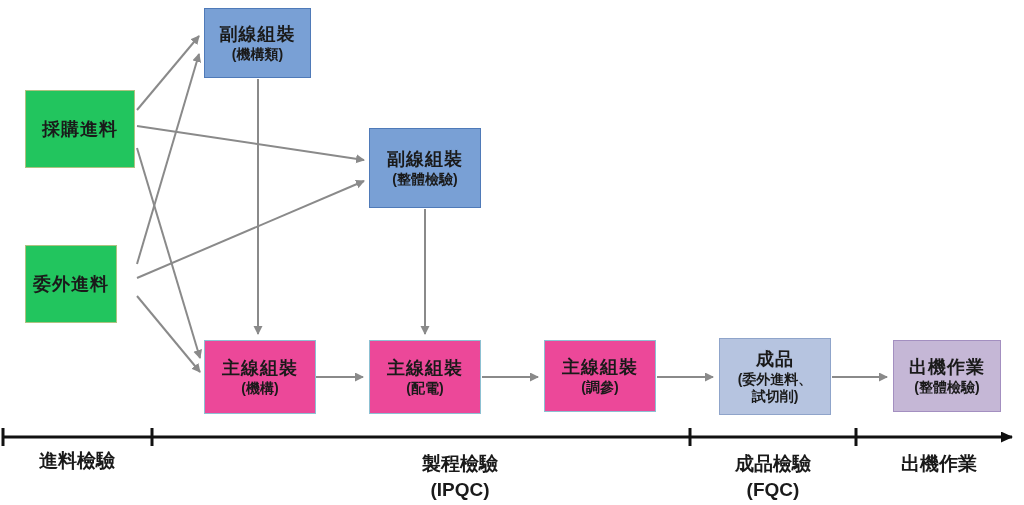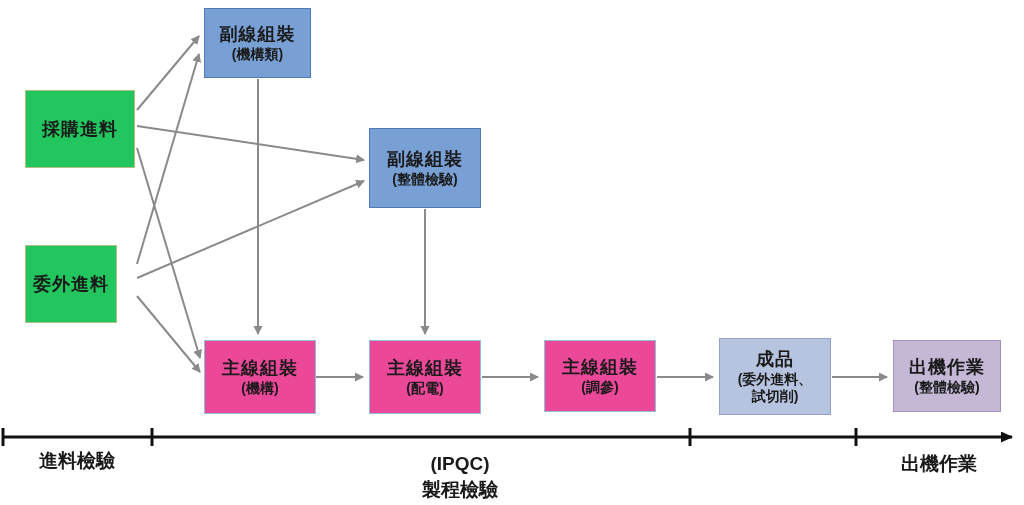--- a/index.html
+++ b/index.html
@@ -124,23 +124,27 @@
   <div class="box purple" style="left:893px; top:340px; width:108px; height:72px;">
     <div class="title">出機作業</div>
     <div class="sub">(整體檢驗)</div>
   </div>
 
   <div class="axis-label" style="left:0px; top:448px; width:154px;">
     <div>進料檢驗</div>
   </div>
 
   <div class="axis-label" style="left:360px; top:451px; width:200px;">
+    <div>製程檢驗</div>
     <div>(IPQC)</div>
-    <div>製程檢驗</div>
   </div>
 
+  <div class="axis-label" style="left:693px; top:451px; width:160px;">
+    <div>成品檢驗</div>
+    <div>(FQC)</div>
+  </div>
 
   <div class="axis-label" style="left:859px; top:451px; width:160px;">
     <div>出機作業</div>
 
   </div>
 
 </div>
 
 </body></html>

